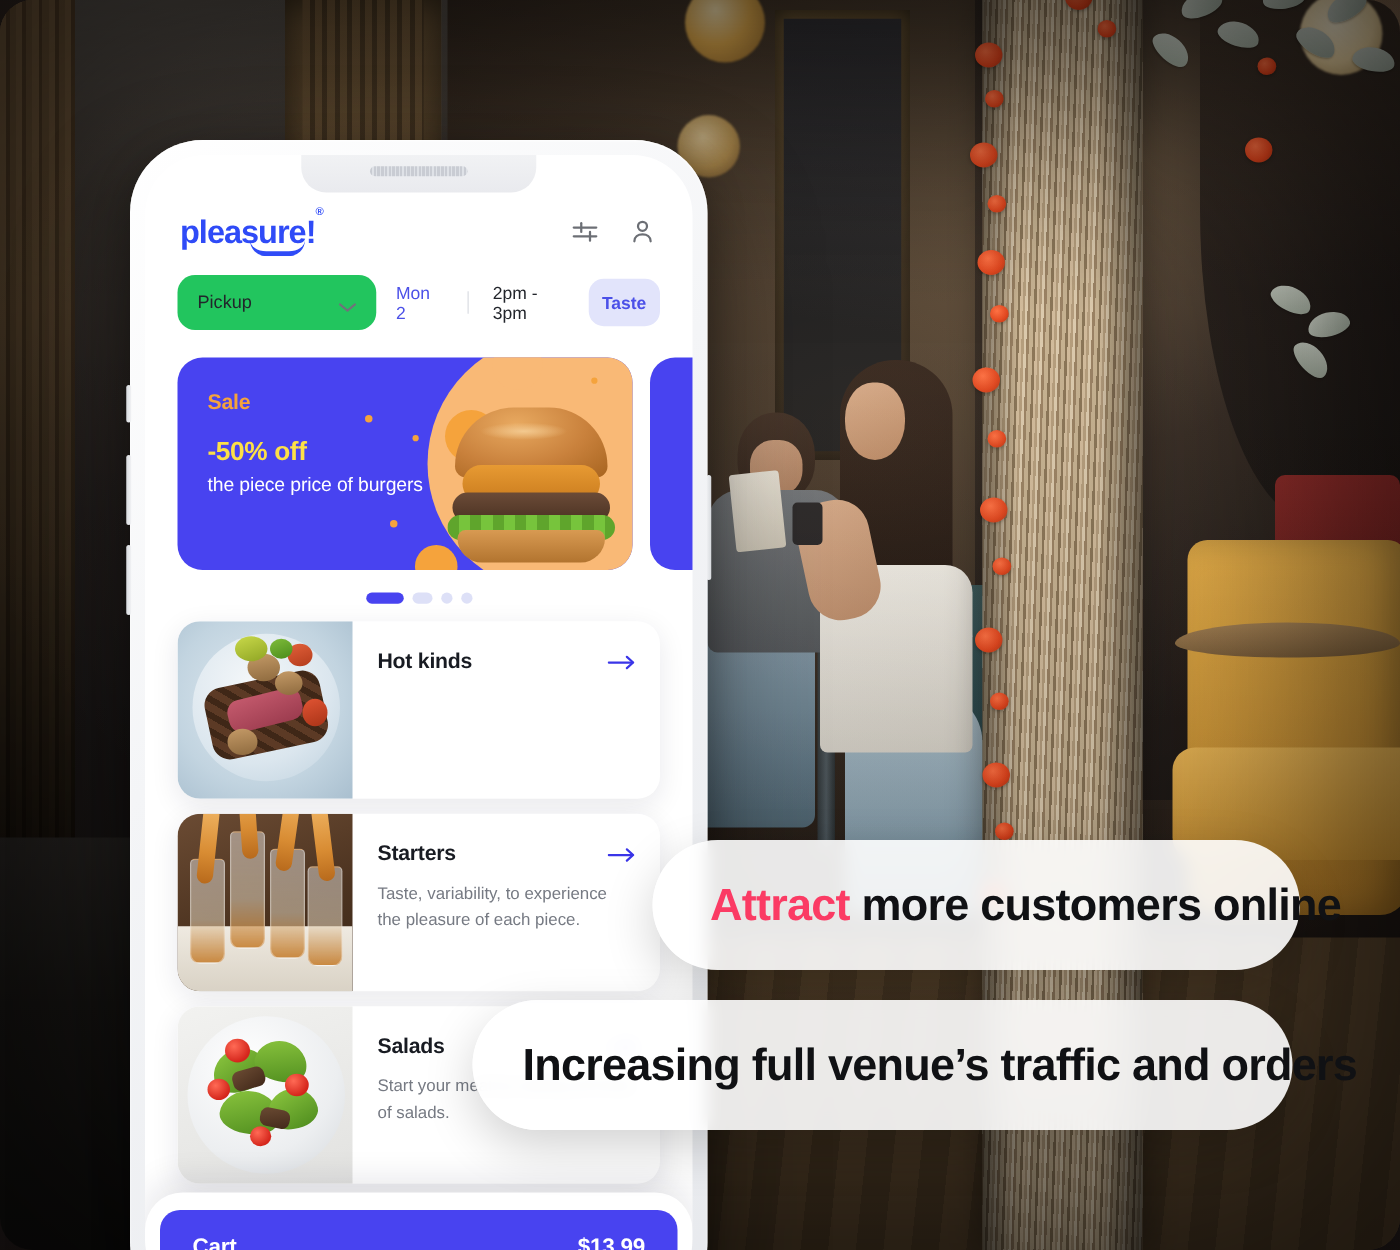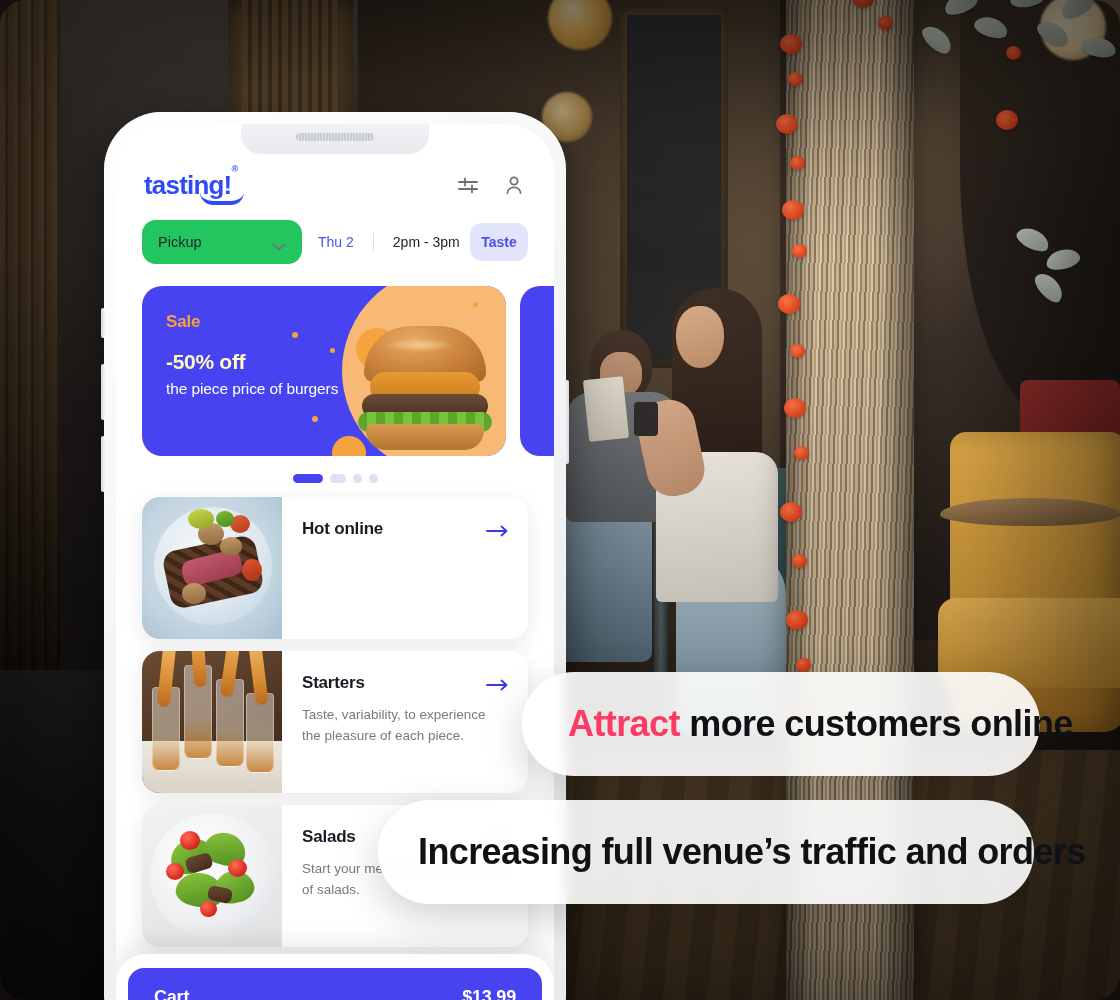--- a/index.html
+++ b/index.html
@@ -293,21 +293,21 @@
   .promo .bub.b1{ right:108px; top:42px; width:42px; height:42px; }
   .promo .bub.b2{ left:190px; top:150px; width:34px; height:34px; }
   .promo .bub.b3{ right:72px; top:-14px; width:40px; height:40px; background:#F9B976; }
   .promo .dot{ position:absolute; width:6px; height:6px; border-radius:50%; background:#F5A33C; }
   .promo .dot.d1{ left:150px; top:46px; }
   .promo .dot.d2{ left:188px; top:62px; width:5px; height:5px; }
   .promo .dot.d3{ left:170px; top:130px; }
   .promo .dot.d4{ right:28px; top:16px; width:5px; height:5px; }
   .promo-txt{ position:relative; padding:26px 0 0 24px; z-index:3; }
   .promo-sale{ font-size:17px; font-weight:800; color:#F5A33C; letter-spacing:-.2px; }
-  .promo-off{ font-size:21px; font-weight:800; color:#fef9c3; margin-top:18px; letter-spacing:-.3px; }
+  .promo-off{ font-size:21px; font-weight:800; color:#fde047; margin-top:18px; letter-spacing:-.3px; }
   .promo-sub{ font-size:15.5px; color:#fff; margin-top:6px; letter-spacing:-.1px; }
   
   .burger{ position:absolute; right:6px; bottom:6px; width:150px; height:130px; z-index:4; }
   .bun-top{
     position:absolute; left:14px; top:6px; width:122px; height:56px;
     background:radial-gradient(ellipse at 40% 24%, #e8a960 0%, #c9813c 55%, #a7641f 100%);
     border-radius:62px 62px 12px 12px;
   }
   .bun-top:after{
     content:""; position:absolute; left:20px; top:12px; width:70px; height:14px;
@@ -526,21 +526,21 @@
   <div class="phone-btn b3"></div>
   <div class="phone-btn right"></div>
 
   <div id="screen">
     <div class="notch">
       <div class="notch-speaker"></div>
     </div>
 
     <div class="app-head">
       <div class="logo">
-        <span>tasting!</span><sup>®</sup>
+        <span>pleasure!</span><sup>®</sup>
         <span class="logo-smile"></span>
       </div>
       <div class="head-icons">
         <span class="icn">
           <svg viewBox="0 0 24 24" fill="none" stroke="currentColor" stroke-width="1.8" stroke-linecap="round">
             <line x1="3" y1="9" x2="21" y2="9"></line>
               <line x1="3" y1="16" x2="21" y2="16"></line>
             <line x1="9" y1="5.5" x2="9" y2="12.5"></line>
               <line x1="16" y1="12.5" x2="16" y2="19.5"></line>
           </svg>
@@ -556,21 +556,21 @@
 
     <div class="order-row">
       <div class="pickup">
         <span>Pickup</span>
         <span class="chev">
           <svg viewBox="0 0 14 8" fill="none" stroke="currentColor" stroke-width="1.7" stroke-linecap="round">
             <path d="M1 1.5 L7 6.5 L13 1.5"></path>
           </svg>
         </span>
       </div>
-      <span class="slot-day">Thu 2</span>
+      <span class="slot-day">Mon 2</span>
       <span class="slot-div"></span>
       <span class="slot-time">2pm - 3pm</span>
       <div class="edit-btn">Taste</div>
     </div>
 
     <div class="carousel">
       <div class="promo">
         <div class="pcircle"></div>
         <div class="bub b1"></div>
         <div class="bub b2"></div>
@@ -612,21 +612,21 @@
           <div class="mush m1"></div>
             <div class="mush m2"></div>
             <div class="mush m3"></div>
           <div class="veg v1"></div>
             <div class="veg v2"></div>
             <div class="veg v3"></div>
             <div class="veg v4"></div>
         </div>
         <div class="cat-body">
           <div class="cat-head">
-            <span class="cat-title">Hot online</span>
+            <span class="cat-title">Hot kinds</span>
             <span class="arr">
               <svg viewBox="0 0 22 12" fill="none" stroke="currentColor" stroke-width="1.8" stroke-linecap="round" stroke-linejoin="round">
                 <path d="M1 6h19"></path>
                   <path d="M15.5 1.5 20.5 6 15.5 10.5"></path>
               </svg>
             </span>
           </div>
         </div>
       </div>
 

